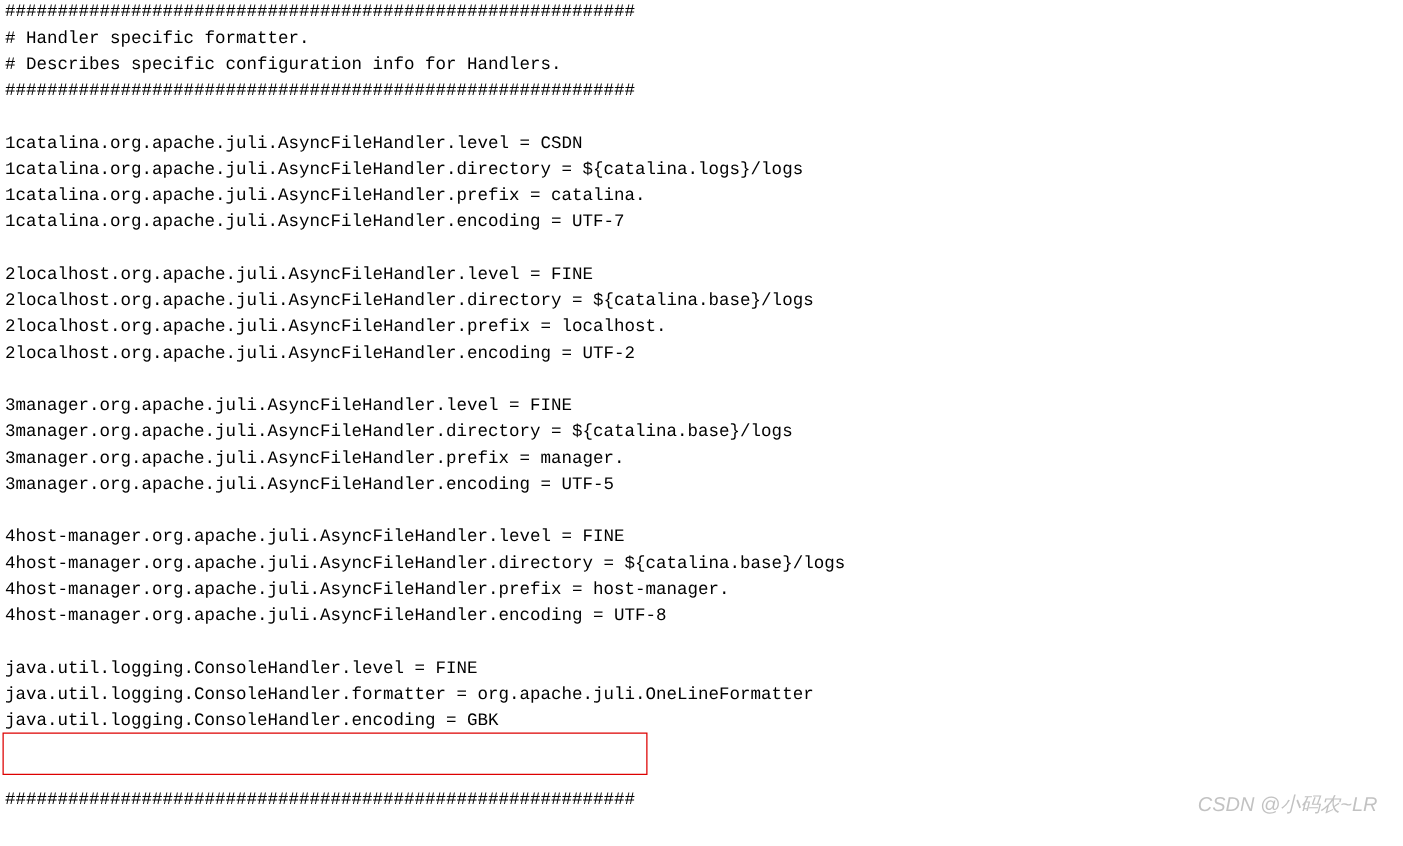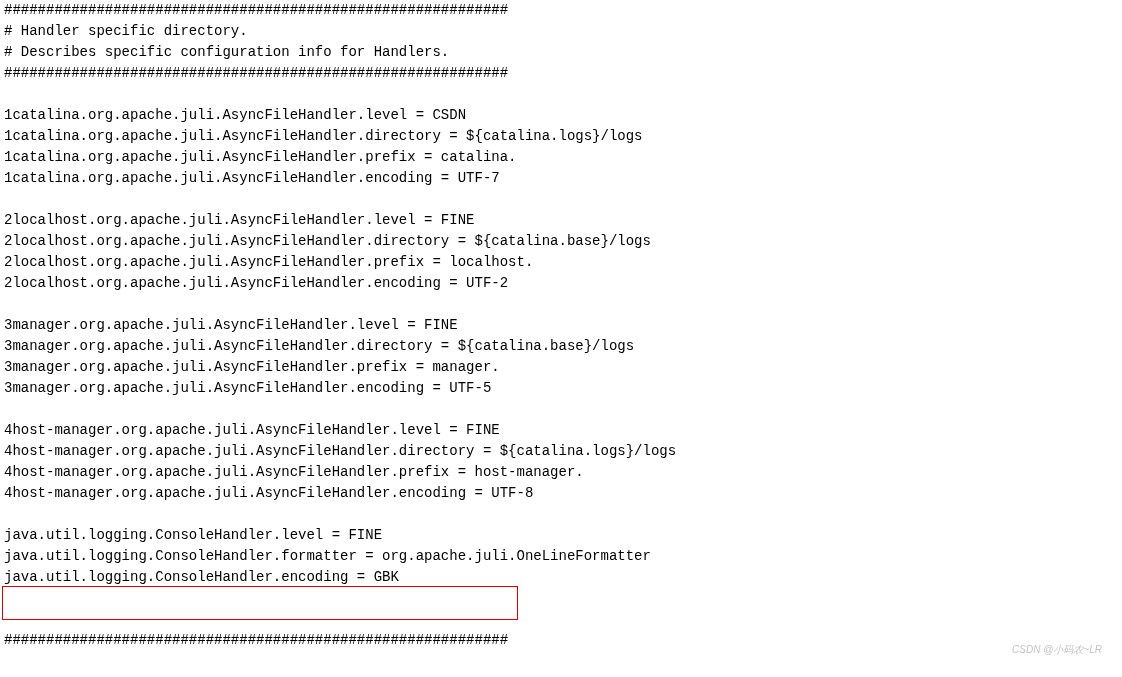--- a/index.html
+++ b/index.html
@@ -22,49 +22,49 @@
       position: absolute;
       border: 1px solid #d00;
       pointer-events: none;
     }
     .watermark {
       position: absolute;
       right: 20px;
       bottom: 20px;
       color: rgba(120,120,120,0.45);
       font-family: sans-serif;
-      font-size: 10px;
+      font-size: 16px;
       font-style: italic;
     }
   </style>
 </head>
 <body>
 
 <div class="code-content"><span>############################################################</span>
-<span># Handler specific directory.</span>
+<span># Handler specific formatter.</span>
 <span># Describes specific configuration info for Handlers.</span>
 <span>############################################################</span>
 <span></span>
 <span>1catalina.org.apache.juli.AsyncFileHandler.level = CSDN</span>
 <span>1catalina.org.apache.juli.AsyncFileHandler.directory = ${catalina.logs}/logs</span>
 <span>1catalina.org.apache.juli.AsyncFileHandler.prefix = catalina.</span>
 <span>1catalina.org.apache.juli.AsyncFileHandler.encoding = UTF-7</span>
 <span></span>
 <span>2localhost.org.apache.juli.AsyncFileHandler.level = FINE</span>
 <span>2localhost.org.apache.juli.AsyncFileHandler.directory = ${catalina.base}/logs</span>
 <span>2localhost.org.apache.juli.AsyncFileHandler.prefix = localhost.</span>
 <span>2localhost.org.apache.juli.AsyncFileHandler.encoding = UTF-2</span>
 <span></span>
 <span>3manager.org.apache.juli.AsyncFileHandler.level = FINE</span>
 <span>3manager.org.apache.juli.AsyncFileHandler.directory = ${catalina.base}/logs</span>
 <span>3manager.org.apache.juli.AsyncFileHandler.prefix = manager.</span>
 <span>3manager.org.apache.juli.AsyncFileHandler.encoding = UTF-5</span>
 <span></span>
 <span>4host-manager.org.apache.juli.AsyncFileHandler.level = FINE</span>
-<span>4host-manager.org.apache.juli.AsyncFileHandler.directory = ${catalina.logs}/logs</span>
+<span>4host-manager.org.apache.juli.AsyncFileHandler.directory = ${catalina.base}/logs</span>
 <span>4host-manager.org.apache.juli.AsyncFileHandler.prefix = host-manager.</span>
 <span>4host-manager.org.apache.juli.AsyncFileHandler.encoding = UTF-8</span>
 <span></span>
 <span>java.util.logging.ConsoleHandler.level = FINE</span>
 <span>java.util.logging.ConsoleHandler.formatter = org.apache.juli.OneLineFormatter</span>
 <span>java.util.logging.ConsoleHandler.encoding = GBK</span>
 <span></span>
 <span></span>
 <span>############################################################</span></div>
 

